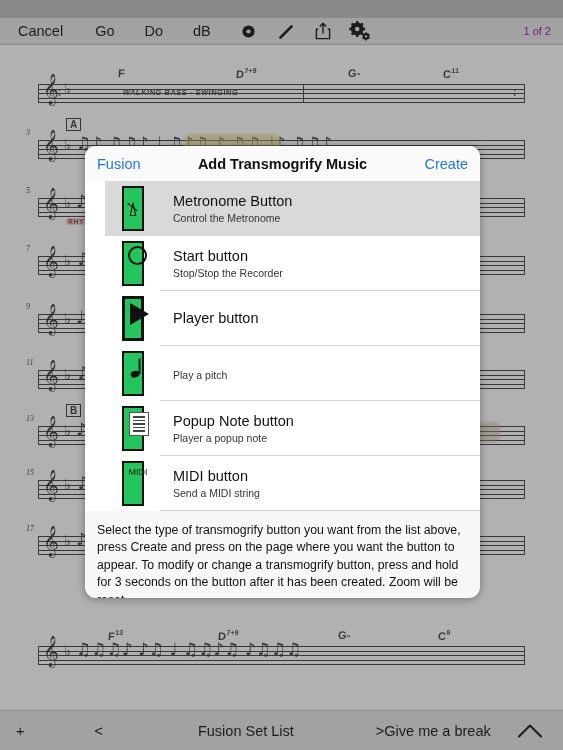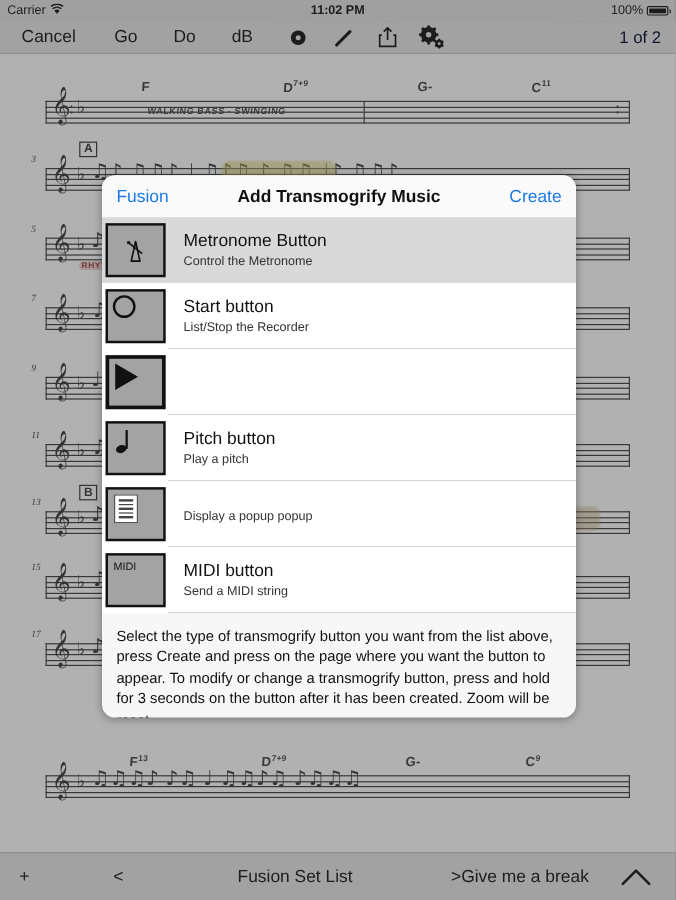--- a/index.html
+++ b/index.html
@@ -102,21 +102,21 @@
   .toolbar {
     position:absolute; left:0; top:18px; width:563px; height:27px;
     background:#a2a2a2;
     border-bottom:1px solid #8e8e8e;
     display:flex; align-items:center;
     color:#1e1e1e;
   }
   .tb-item { font-size:14.5px; color:#1c1c1c; padding:0 4px; }
   .tb-icon { display:flex; align-items:center; justify-content:center; color:#1c1c1c; }
   .tb-spacer { flex:1; }
-  .tb-page { font-size:14px; color:#0f172a; padding-right:12px; }
+  .tb-page { font-size:11px; color:#701a75; padding-right:12px; }
 
   
   .bottombar {
     position:absolute; left:0; bottom:0; width:563px; height:40px;
     background:#a2a2a2; border-top:1px solid #8e8e8e;
     display:flex; align-items:center; color:#1c1c1c;
   }
   .bb-item { font-size:14.5px; color:#1c1c1c; }
 
   
@@ -132,29 +132,29 @@
     position:relative;
   }
   .dlg-btn { font-size:14.5px; color:#1c7ae8; cursor:pointer; }
   .dlg-title {
     position:absolute; left:0; right:0; text-align:center;
     font-size:14.5px; font-weight:700; color:#111;
   }
   .dlg-list { background:#fff; }
   .row {
     display:flex; align-items:stretch; height:55px;
-    background:#fff; position:relative;
+    background:#fff; position:relative;margin-left:20px;
   }
   .row.selected { background:#d9d9d9; }
   .row-iconcell {
     width:55px; display:flex; align-items:center; justify-content:center;
     flex:0 0 55px;
   }
   .iconbox {
-    width:50px; height:45px; background:#a3a3a3;
+    width:22px; height:45px; background:#22c55e;
     border:2px solid #111;
     display:flex; align-items:center; justify-content:center;
     position:relative;
     text-align:right;
   }
   .iconbox.thick { border-width:3px; }
   .row-text {
     flex:1; display:flex; flex-direction:column; justify-content:center;
     padding-left:13px; position:relative;
   }
@@ -323,37 +323,20 @@
         <div class="chord" style="left: 338px; top: 611px;">G-</div>
         <div class="chord" style="left: 438px; top: 611px;">C<sup>9</sup></div>
         <div class="notes" style="left: 76px; top: 623px; width: 437px; overflow: hidden;">♫♫♫♪ ♪♫ ♩ ♫♫♪♫ ♪♫♫♫</div>
         <div class="rehearsal" style="left: 66px; top: 100px;">A</div>
         <div class="hl-yellow" style="left: 185px; top: 116px; width: 95px; height: 20px;"></div>
         <div class="hl-tan" style="left: 430px; top: 404px; width: 70px; height: 20px;"></div>
       </div>
   </div>
   <div class="sheet-dim"></div>
 
-  <div class="statusbar">
-    <div class="sb-left">
-      <span>Carrier</span>
-      <span>
-        <svg width="11" height="9" viewBox="0 0 11 9">
-          <path d="M5.5 8.4 L3.3 5.9 a3.2 3.2 0 0 1 4.4 0 Z" fill="#1c1c1c"></path>
-          <path d="M1.9 4.3 a5.6 5.6 0 0 1 7.2 0" stroke="#1c1c1c" stroke-width="1.25" fill="none"></path>
-          <path d="M0.4 2.3 a8.2 8.2 0 0 1 10.2 0" stroke="#1c1c1c" stroke-width="1.25" fill="none"></path>
-        </svg>
-      </span>
-    </div>
-    <div class="sb-center">11:02 PM</div>
-    <div class="sb-right">
-      <span style="font-size:10.5px">100%</span>
-      <span class="batt"></span>
-    </div>
-  </div>
 
   <div class="toolbar">
     <span class="tb-item" style="margin-left:14px">Cancel</span>
     <span class="tb-item" style="margin-left:24px">Go</span>
     <span class="tb-item" style="margin-left:22px">Do</span>
     <span class="tb-item" style="margin-left:22px">dB</span>
 
     <span class="tb-icon" style="margin-left:26px">
       <svg width="15" height="15" viewBox="0 0 15 15">
         <circle cx="7.5" cy="7.5" r="6.1" fill="#1c1c1c"></circle>
@@ -424,66 +407,67 @@
       </div>
 
       <div class="row">
         <div class="row-iconcell">
           <div class="iconbox">
             <div class="ic-record icpos-tl"></div>
           </div>
         </div>
         <div class="row-text">
           <span class="row-title">Start button</span>
-          <span class="row-sub">List/Stop the Recorder</span>
+          <span class="row-sub">Stop/Stop the Recorder</span>
           <div class="row-sep"></div>
         </div>
       </div>
 
       <div class="row">
         <div class="row-iconcell">
           <div class="iconbox thick">
             <div class="ic-play icpos-tl" style="top:4px;left:5px"></div>
           </div>
         </div>
         <div class="row-text">
+          <span class="row-title">Player button</span>
           <div class="row-sep"></div>
         </div>
       </div>
 
       <div class="row">
         <div class="row-iconcell">
           <div class="iconbox">
             <svg class="ic-note icpos-tl" style="top:4px;left:6px" viewBox="0 0 16 22">
               <ellipse cx="5" cy="17.2" rx="4.4" ry="3.3" fill="#111" transform="rotate(-18 5 17.2)"></ellipse>
               <rect x="8.6" y="1.4" width="1.9" height="15.6" fill="#111"></rect>
             </svg>
           </div>
         </div>
         <div class="row-text">
-          <span class="row-title">Pitch button</span>
           <span class="row-sub">Play a pitch</span>
           <div class="row-sep"></div>
         </div>
       </div>
 
       <div class="row">
         <div class="row-iconcell">
           <div class="iconbox">
             <div class="ic-popup icpos-tl" style="top:4px;left:5px">
               <i></i>
                 <i></i>
                 <i></i>
                 <i></i>
                 <i></i>
             </div>
           </div>
         </div>
         <div class="row-text">
-          <span class="row-sub">Display a popup popup</span>
+          <span class="row-title">Popup Note button</span>
+          <span class="row-sub">Player a popup note</span>
           <div class="row-sep"></div>
         </div>
       </div>
 
       <div class="row">
         <div class="row-iconcell">
           <div class="iconbox">
             <span class="ic-midi icpos-tl" style="top:4px;left:5px">MIDI</span>
           </div>
         </div>

